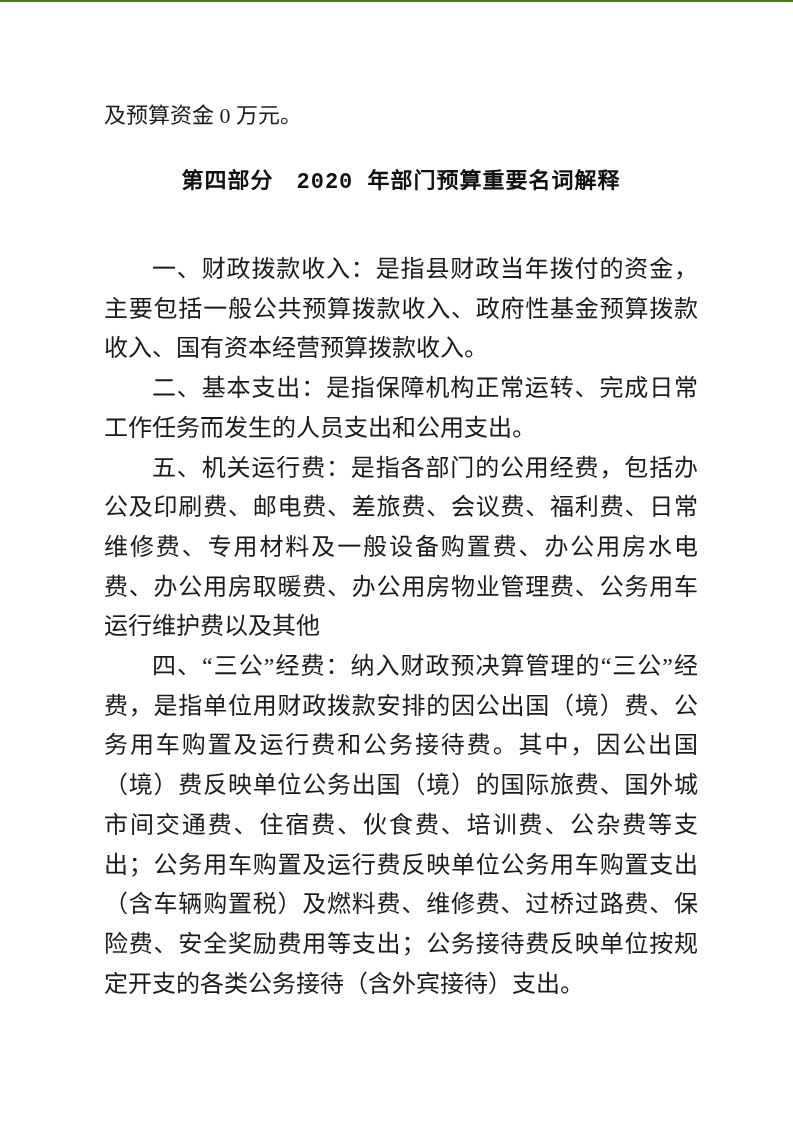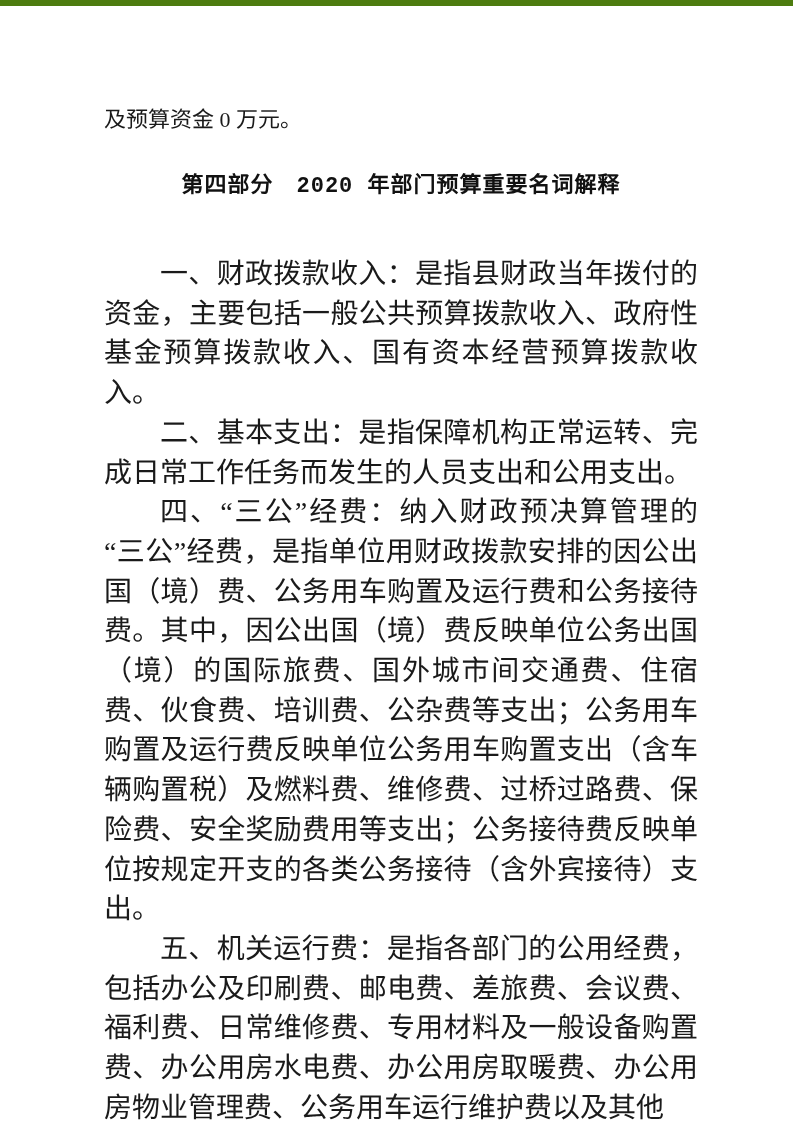--- a/index.html
+++ b/index.html
@@ -7,21 +7,21 @@
     padding: 0;
     background: #ffffff;
   }
   .page {
     position: relative;
     width: 793px;
     height: 1122px;
     margin: 0 auto;
     background: #ffffff;
     box-sizing: border-box;
-    border-top: 6px solid #4d7c0f;
+    border-top: 2px solid #4d7c0f;
     padding: 94px 95px 0 104px;
     overflow: hidden;
     color: #1a1a1a;
     font-family: "Liberation Serif", "DejaVu Serif", serif;
   }
   .continuation {
     margin: 0;
     font-size: 22px;
     line-height: 40px;
     text-align: left;
@@ -34,38 +34,38 @@
     font-weight: 700;
     letter-spacing: 1px;
     font-family: Liberation Mono, monospace;
     color: #111111;
   }
   .doc-body {
     margin-top: 46px;
   }
   .para {
     margin: 0;
-    font-size: 28px;
+    font-size: 24px;
     line-height: 39.7px;
     text-align: justify;
     text-justify: inter-character;
     text-indent: 2em;
     word-break: break-all;
     overflow-wrap: break-word;
   }
 </style>
 </head>
 <body>
 
 <div class="page">
 
   <p class="continuation">及预算资金 0 万元。</p>
 
   <h1 class="doc-title">第四部分　2020 年部门预算重要名词解释</h1>
 
   <div class="doc-body">
     <p class="para">一、财政拨款收入：是指县财政当年拨付的资金，主要包括一般公共预算拨款收入、政府性基金预算拨款收入、国有资本经营预算拨款收入。</p>
     <p class="para">二、基本支出：是指保障机构正常运转、完成日常工作任务而发生的人员支出和公用支出。</p>
+    <p class="para">五、机关运行费：是指各部门的公用经费，包括办公及印刷费、邮电费、差旅费、会议费、福利费、日常维修费、专用材料及一般设备购置费、办公用房水电费、办公用房取暖费、办公用房物业管理费、公务用车运行维护费以及其他</p>
     <p class="para">四、“三公”经费：纳入财政预决算管理的“三公”经费，是指单位用财政拨款安排的因公出国（境）费、公务用车购置及运行费和公务接待费。其中，因公出国（境）费反映单位公务出国（境）的国际旅费、国外城市间交通费、住宿费、伙食费、培训费、公杂费等支出；公务用车购置及运行费反映单位公务用车购置支出（含车辆购置税）及燃料费、维修费、过桥过路费、保险费、安全奖励费用等支出；公务接待费反映单位按规定开支的各类公务接待（含外宾接待）支出。</p>
-    <p class="para">五、机关运行费：是指各部门的公用经费，包括办公及印刷费、邮电费、差旅费、会议费、福利费、日常维修费、专用材料及一般设备购置费、办公用房水电费、办公用房取暖费、办公用房物业管理费、公务用车运行维护费以及其他</p>
   </div>
 
 </div>
 
 </body></html>

